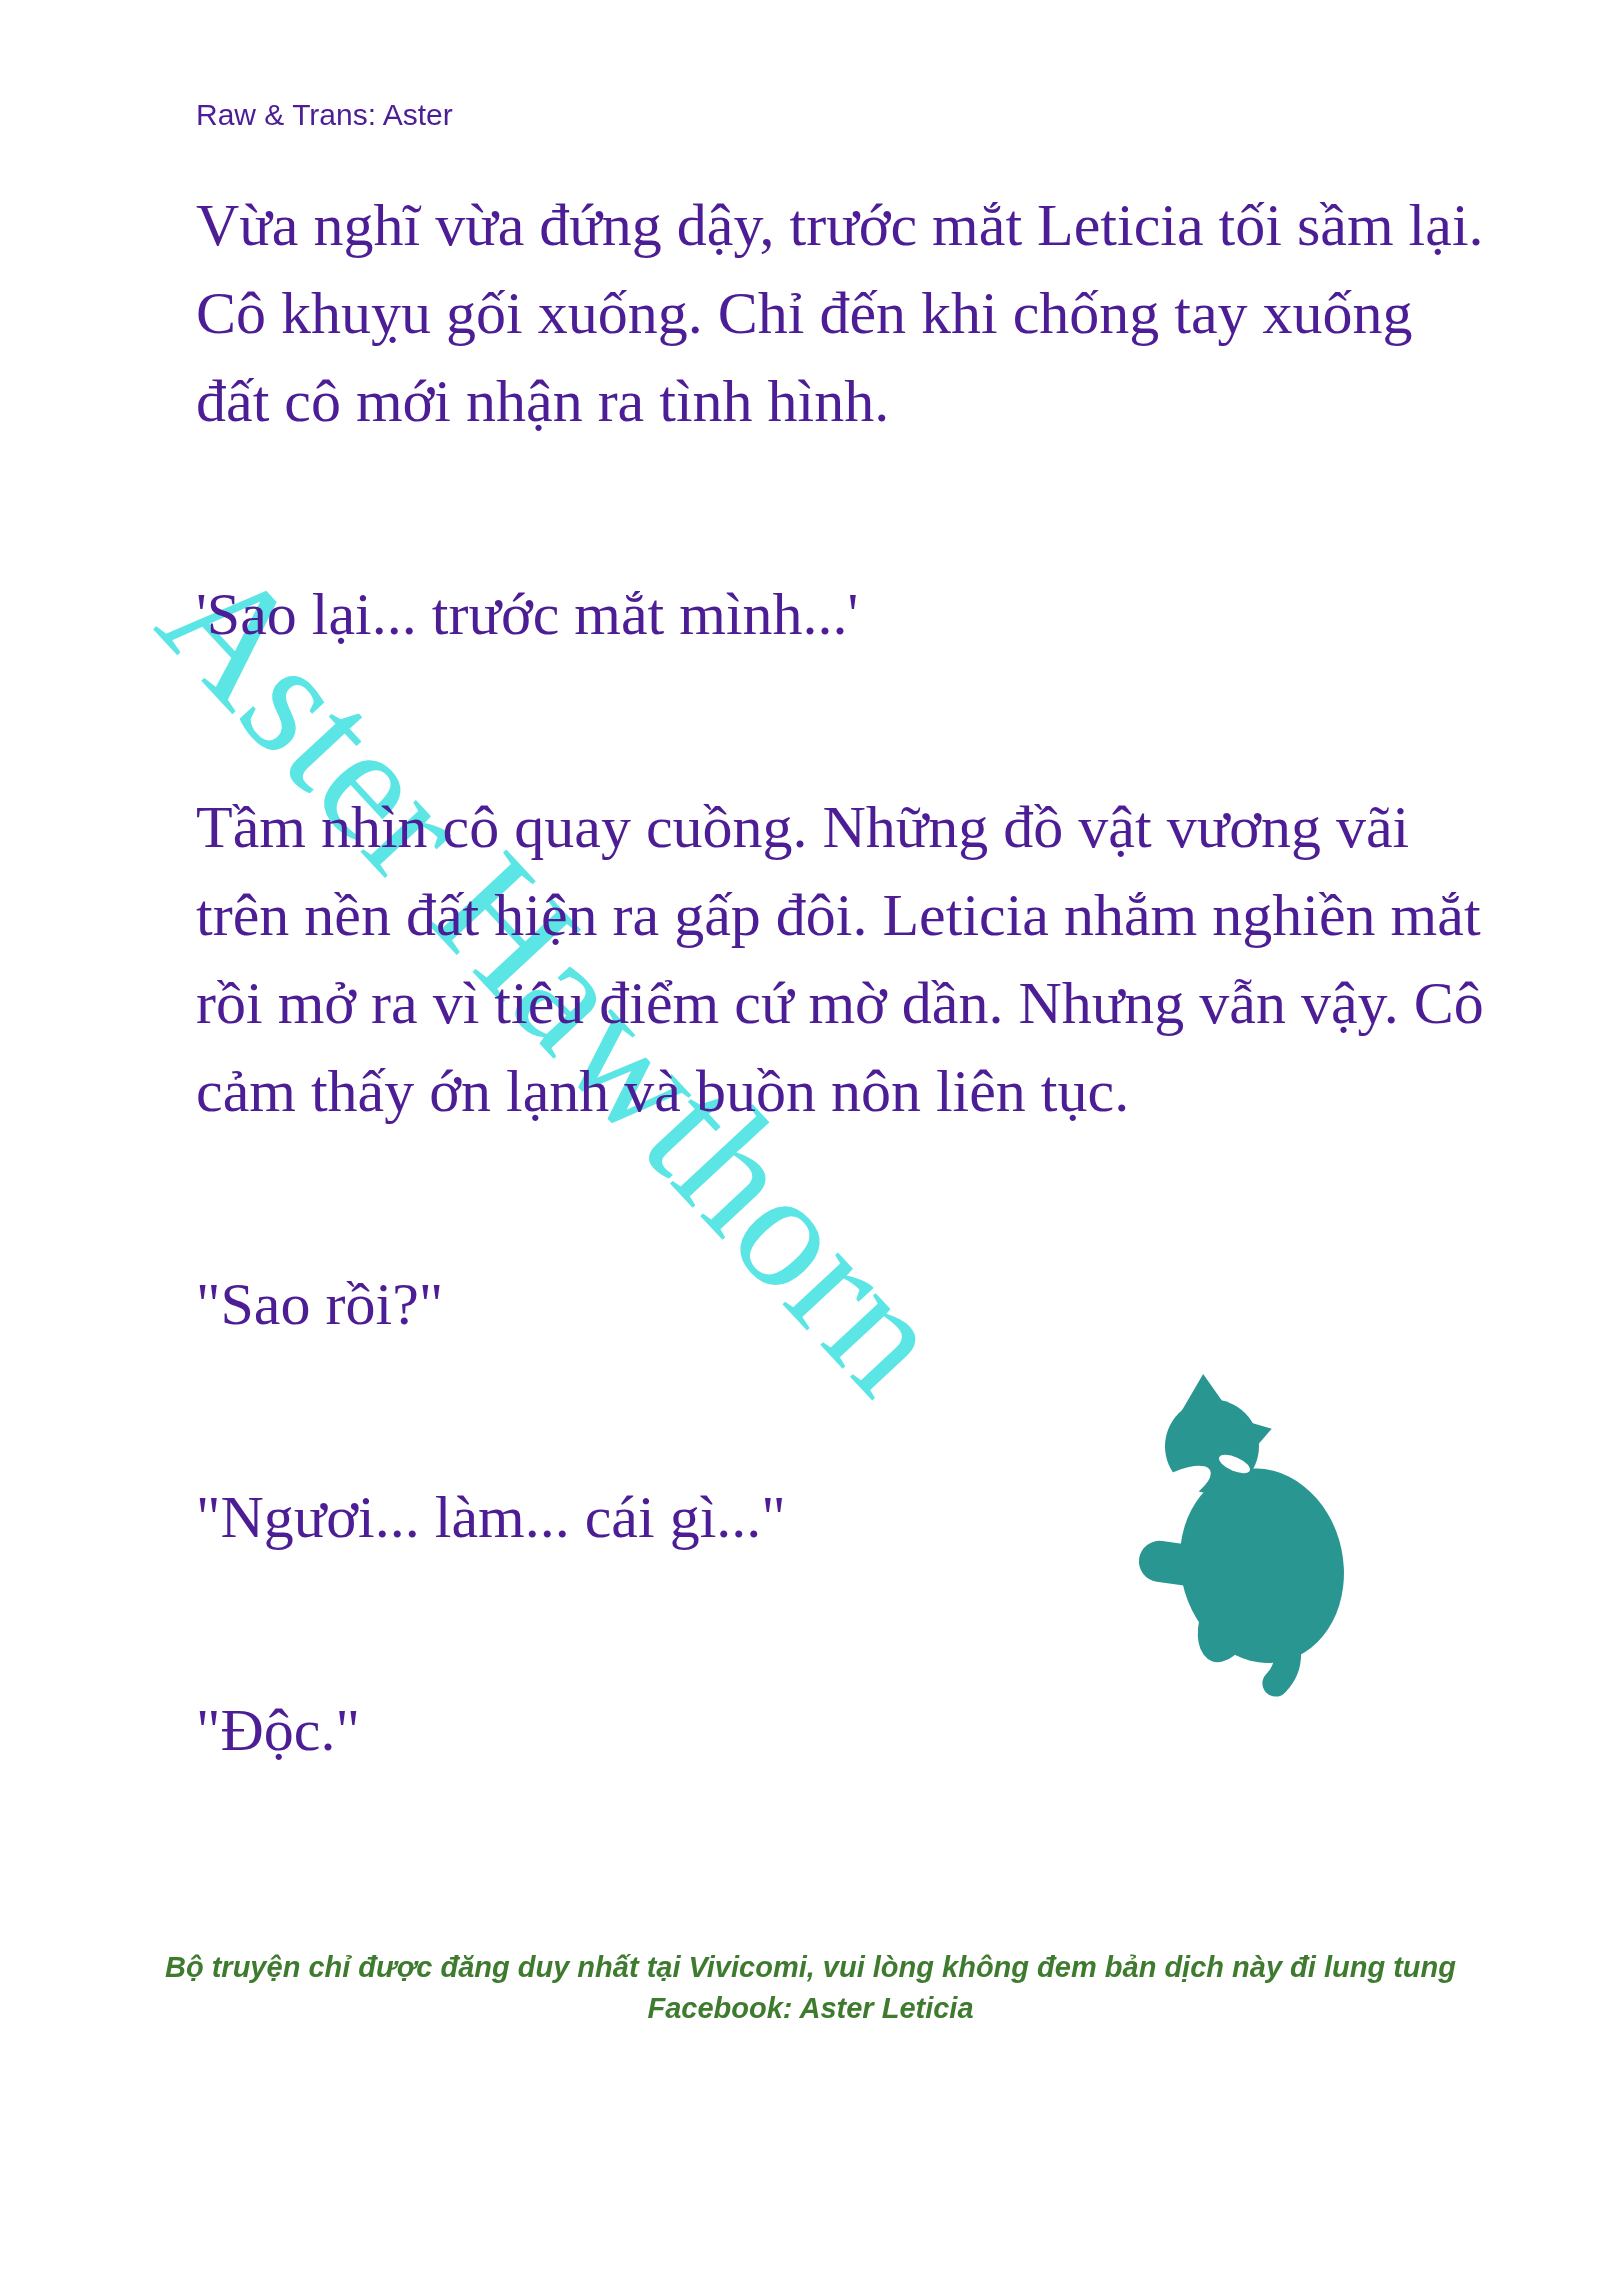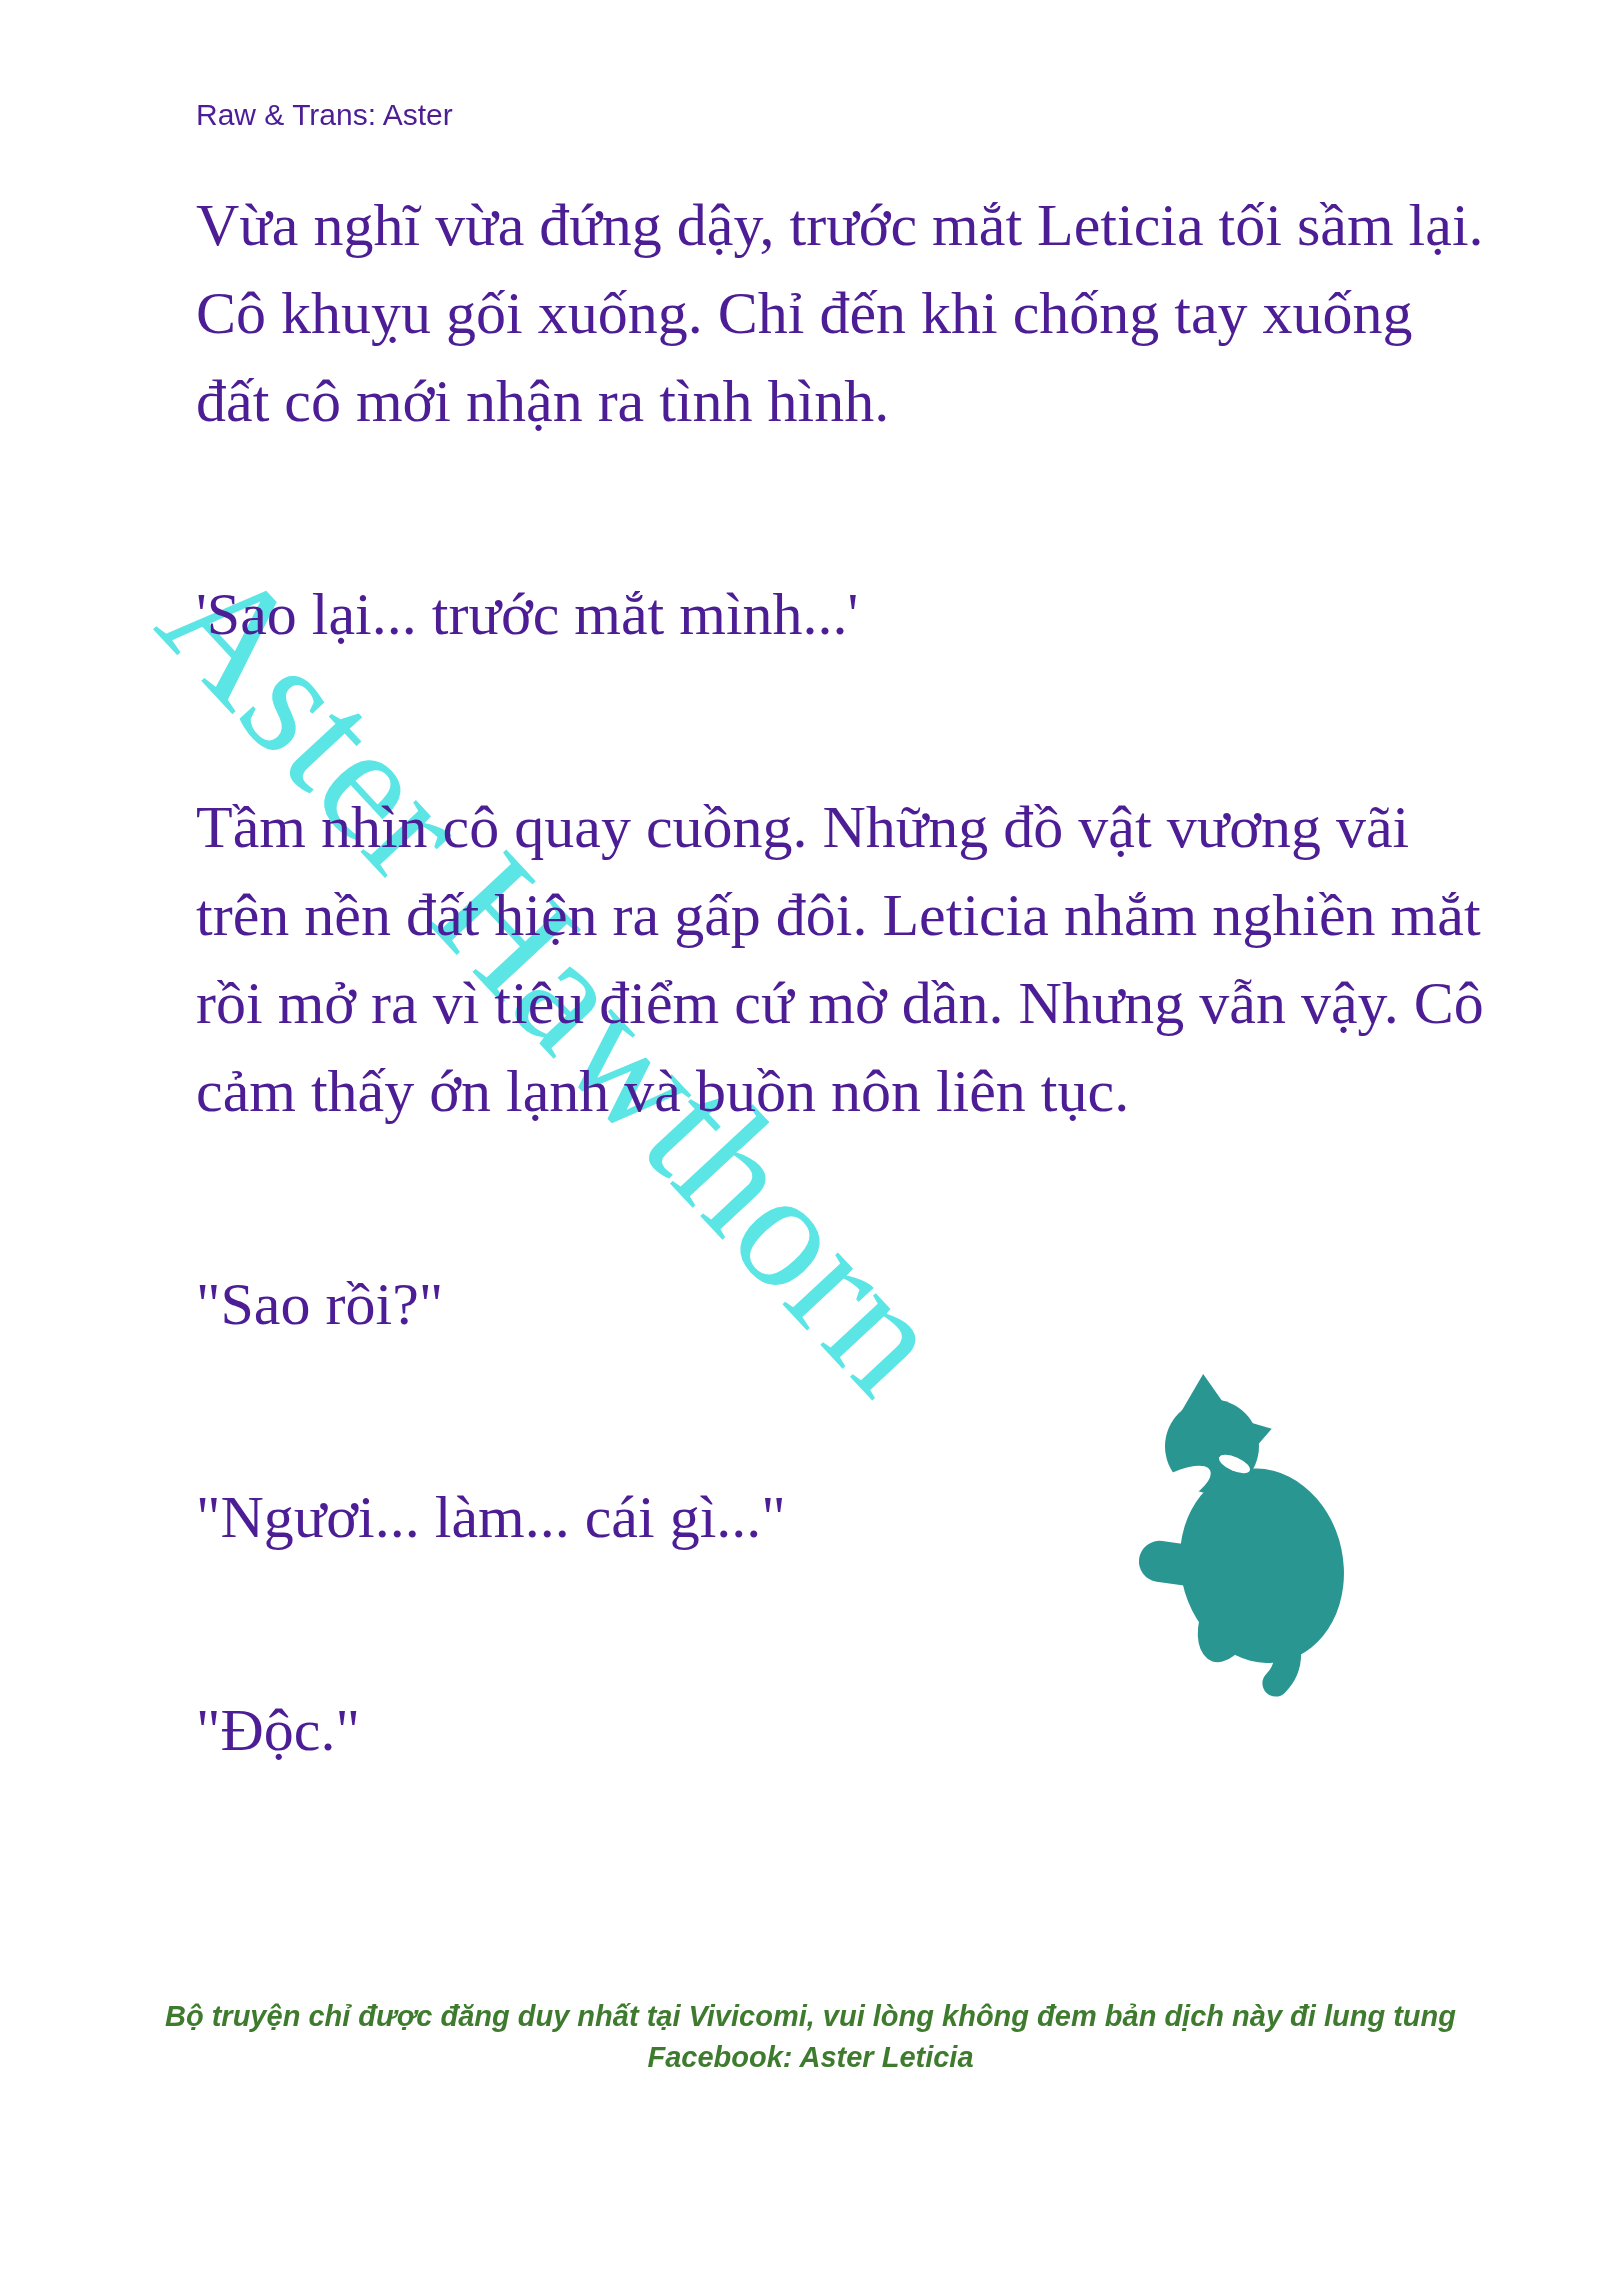--- a/index.html
+++ b/index.html
@@ -64,21 +64,21 @@
   .story p {
     margin: 0 0 125px 0;
     font-size: 60px;
     line-height: 88px;
     color: #4c1d95;
   }
   
   .footer-note {
     position: absolute;
     left: 0;
-    top: 1996px;
+    top: 1947px;
     width: 1621px;
     text-align: center;
     font-family: "Liberation Sans", sans-serif;
     font-style: italic;
     font-weight: bold;
     font-size: 29px;
     line-height: 41px;
     color: #3e7b2e;
     z-index: 2;
   }

